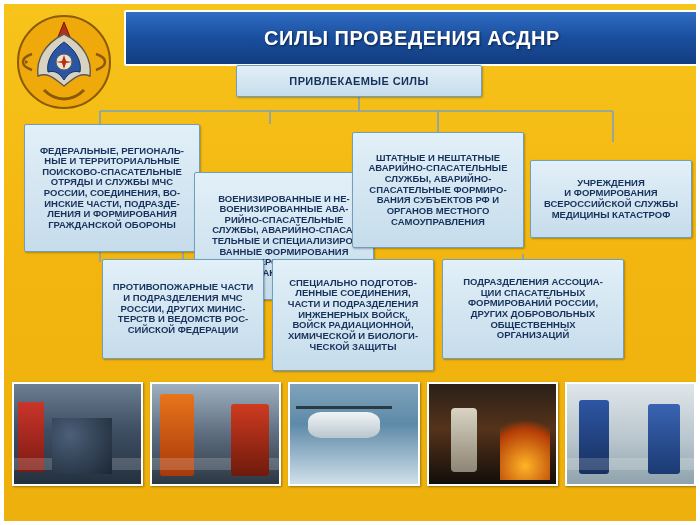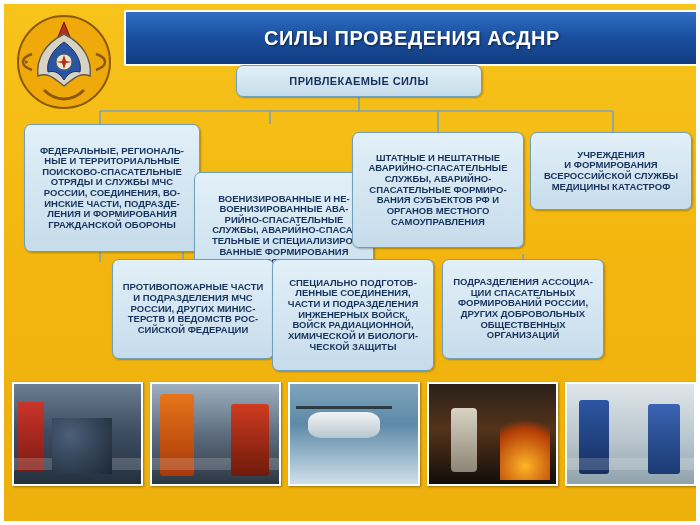--- a/index.html
+++ b/index.html
@@ -58,21 +58,21 @@
     justify-content: center;
   }
   .emblem svg { display: block; }
 
   
   .box {
     position: absolute;
     background: #cfe3ef;
     background: linear-gradient(180deg, #e2f0f8 0%, #c6dceb 100%);
     border: 1.5px solid #6f9fbb;
-    border-radius: 7px;
+    border-radius: 2px;
     box-shadow: 1px 1px 2px rgba(0,0,0,0.28);
     box-sizing: border-box;
     display: flex;
     align-items: center;
     justify-content: center;
     text-align: center;
     color: #16325c;
     font-weight: bold;
     padding: 4px 5px;
   }
@@ -87,25 +87,25 @@
     top: 61px;
     width: 246px;
     height: 32px;
     font-size: 11px;
     letter-spacing: 0.4px;
   }
   
   #node-r1c1 { left: 20px;   top: 120px; width: 176px; height: 128px; font-size: 9.5px; }
   #node-r1c2 { left: 190px; top: 120px; width: 180px; height: 128px; font-size: 9.5px; margin-top: 48px; }
   #node-r1c3 { left: 348px; top: 128px; width: 172px; height: 116px; font-size: 9.5px; }
-  #node-r1c4 { left: 526px; top: 128px; width: 162px; height: 78px;  font-size: 9.5px; }
-  
-  #node-r2c1 { left: 108px;  top: 255px; width: 162px; height: 100px; font-size: 9.5px; }
+  #node-r1c4 { left: 526px; top: 156px; width: 162px; height: 78px;  font-size: 9.5px; }
+  
+  #node-r2c1 { left: 98px;  top: 255px; width: 162px; height: 100px; font-size: 9.5px; }
   #node-r2c2 { left: 268px; top: 255px; width: 162px; height: 112px; font-size: 9.5px; text-align: center; }
-  #node-r2c3 { left: 438px; top: 255px; width: 162px; height: 100px; font-size: 9.5px; }
+  #node-r2c3 { left: 438px; top: 255px; width: 182px; height: 100px; font-size: 9.5px; }
 
   
   .wires {
     position: absolute;
     left: 0; top: 0;
     width: 700px; height: 525px;
     pointer-events: none;
   }
 
   

